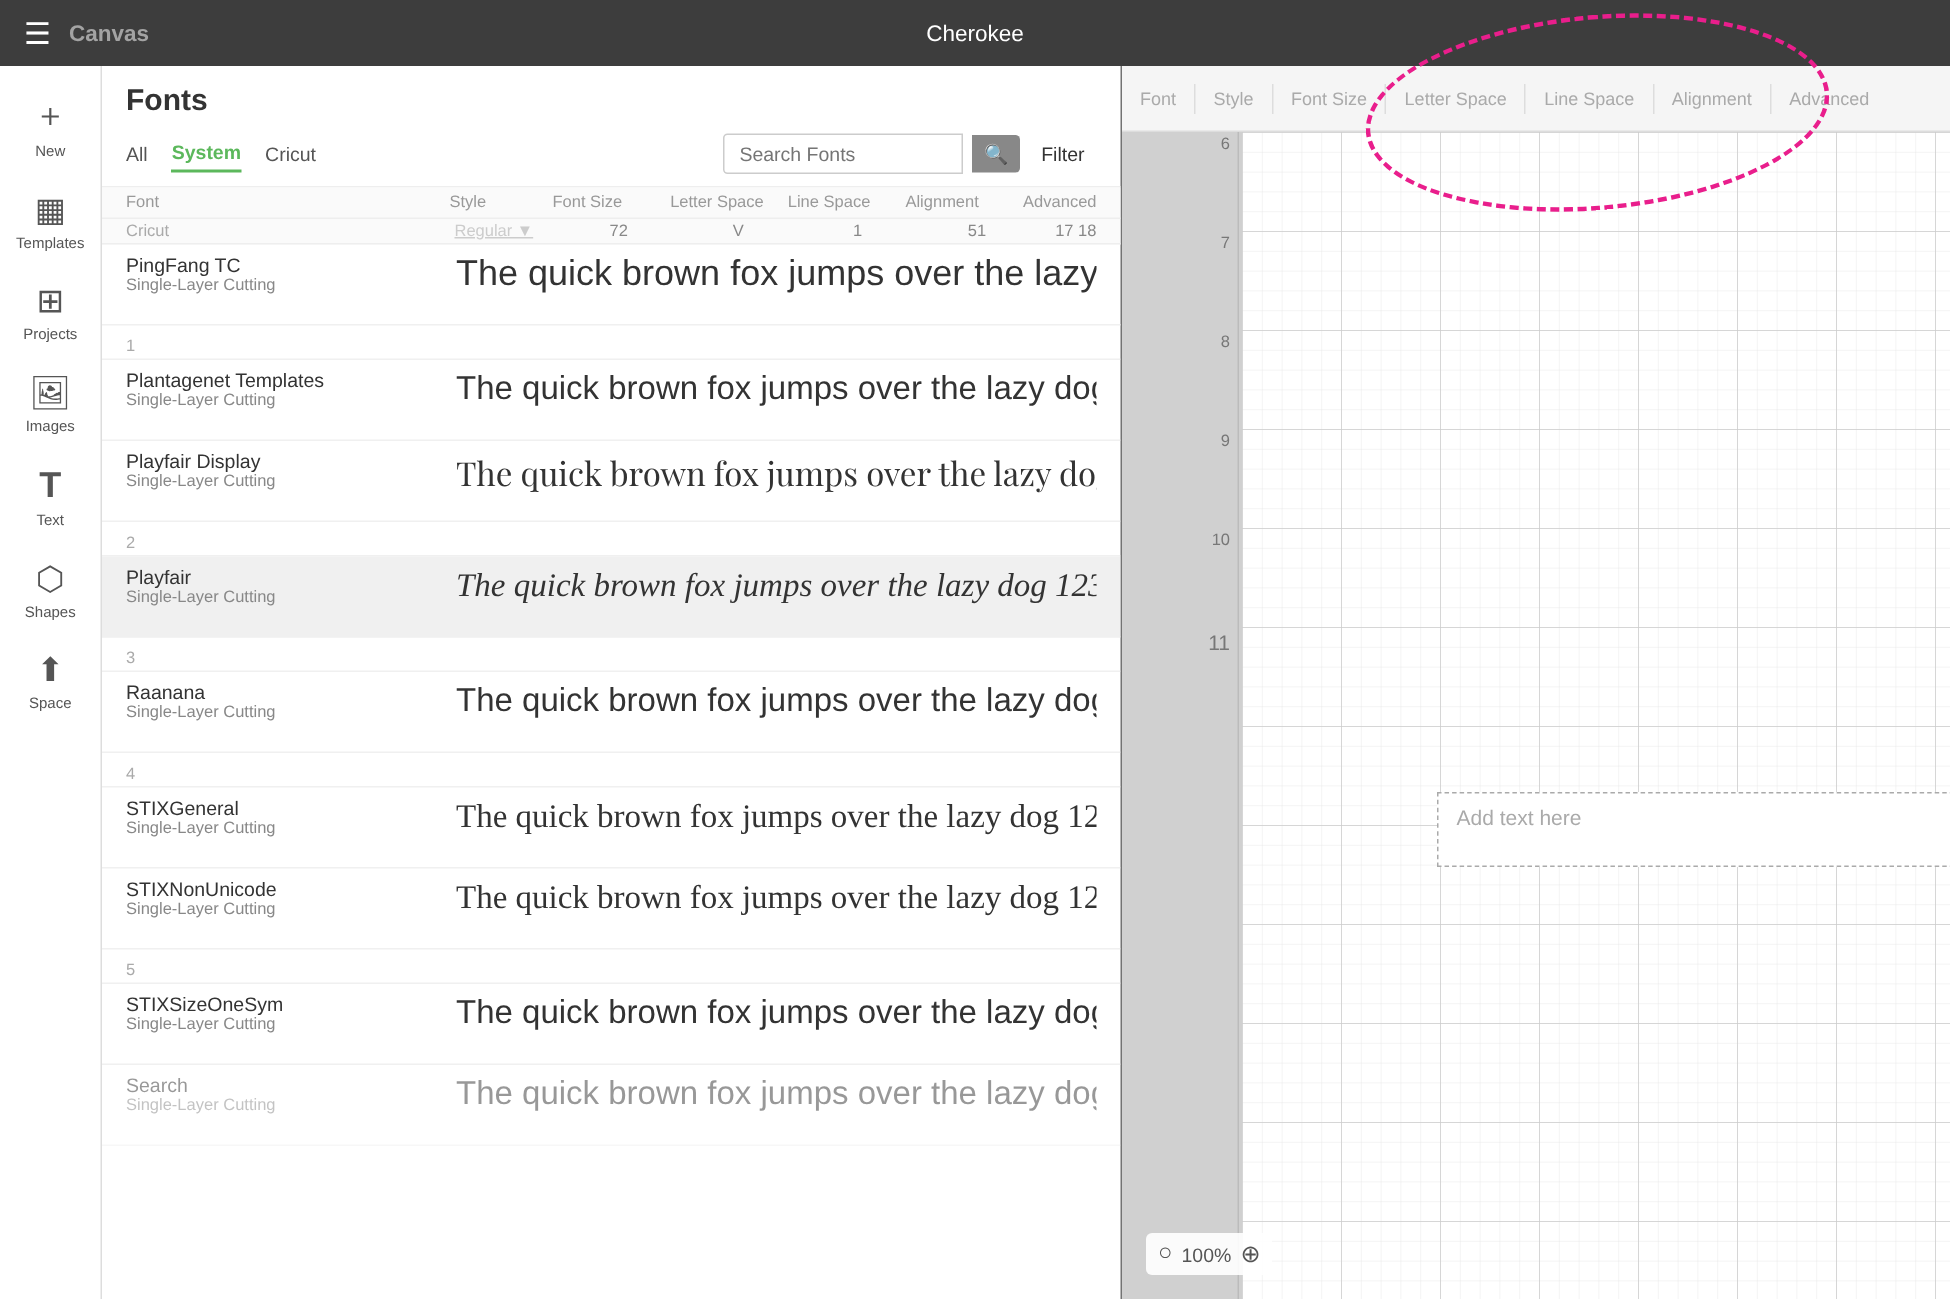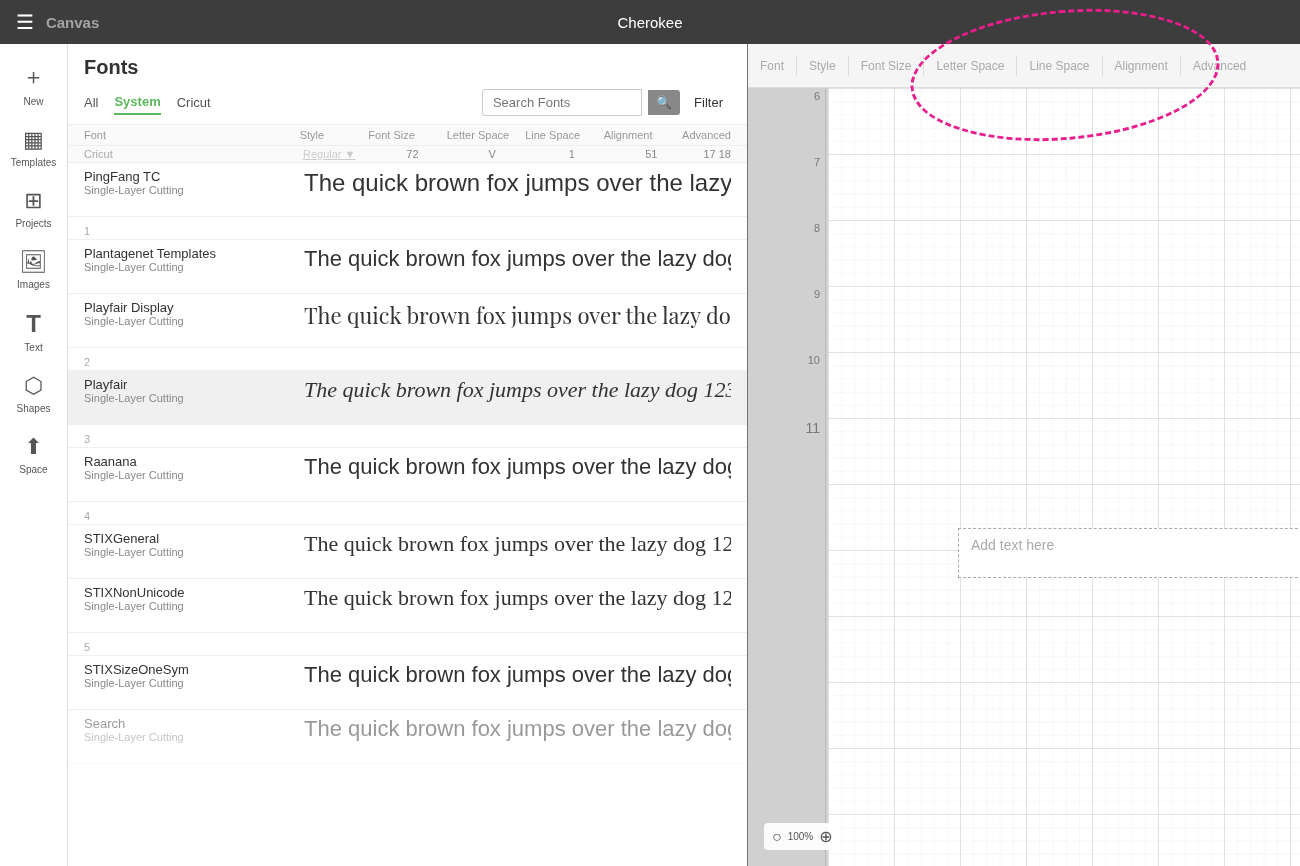--- a/index.html
+++ b/index.html
@@ -336,19 +336,19 @@
         </div>
 
         <div class="canvas-textbox">
           <span>Add text here</span>
           
           
         </div>
 
         <div class="zoom-controls">
           <button class="zoom-btn">○</button>
-          <span style="font-size:10px;color:#555;">100%</span>
+          <span style="font-size:13px;color:#555;">100%</span>
           <button class="zoom-btn">⊕</button>
         </div>
       </div>
     </div>
   </div>
 </div>
 
 </body></html>

